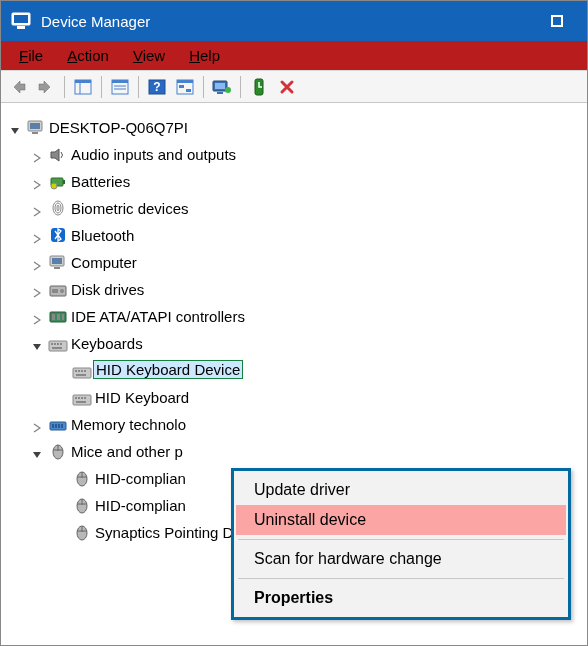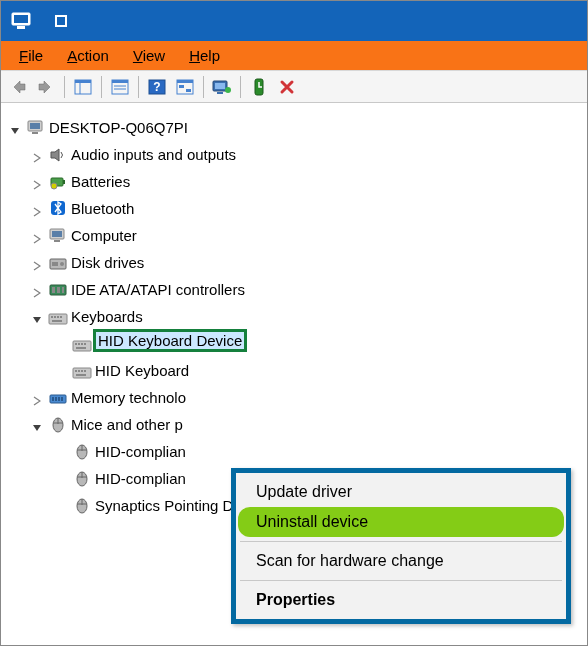--- a/index.html
+++ b/index.html
@@ -4,58 +4,59 @@
 <style>
 * { margin: 0; padding: 0; box-sizing: border-box; }
 body { width: 588px; height: 646px; font-family: "Segoe UI", Tahoma, sans-serif; font-size: 15px; background: #fff; overflow: hidden; border: 1px solid #888; position: relative; }
 
 .titlebar { height: 40px; background: #1364b9; color: #fff; display: flex; align-items: center; padding: 0 10px; }
 .titlebar .app-icon { width: 20px; height: 18px; margin-right: 10px; }
 .titlebar .title-text { flex: 1; font-size: 15px; }
 .titlebar .win-btn { width: 40px; height: 40px; display: flex; align-items: center; justify-content: center; }
 .win-square { width: 12px; height: 12px; border: 2px solid #fff; }
 
-.menubar { height: 30px; display: flex; align-items: center; padding: 4px 8px; background: #f97316; border-bottom: 1px solid #d8d8d8; font-size: 15px; gap: 4px; }
+.menubar { height: 30px; display: flex; align-items: center; padding: 4px 8px; background: #b91c1c; border-bottom: 1px solid #d8d8d8; font-size: 15px; gap: 4px; }
 .menubar .menu-item { padding: 2px 10px; cursor: default; }
 .menubar .menu-item u { text-decoration: underline; }
 
 .toolbar { height: 32px; background: #f5f5f5; border-bottom: 1px solid #c8c8c8; display: flex; align-items: center; padding: 0 4px; gap: 2px; }
 .toolbar .tb-btn { width: 26px; height: 26px; display: flex; align-items: center; justify-content: center; border: 1px solid transparent; }
 .toolbar .sep { width: 1px; height: 22px; background: #b8b8b8; margin: 0 3px; }
 
 .tree-area { position: relative; padding: 6px 4px; overflow: hidden; height: calc(100% - 102px); }
 .tree-row { display: flex; align-items: flex-end; height: 27px; white-space: nowrap; }
 .arrow { width: 20px; display: inline-flex; justify-content: center; align-items: center; font-size: 12px; color: #555; }
 .arrow.down { color: #333; }
 .dev-icon { width: 22px; display: inline-flex; justify-content: center; align-items: center; }
 .dev-label { padding-left: 2px; }
 .indent-0 { padding-left: 0; }
 .indent-1 { padding-left: 22px; }
 .indent-2 { padding-left: 66px; }
-.sel-label { background: #cce8ff; border: 3px solid #15803d; padding: 0 2px; }
-
-.context-menu { position: absolute; left: 230px; top: 467px; width: 340px; background: #f2f2f2; border: 5px solid #0369a1; box-shadow: 2px 2px 4px rgba(0,0,0,0.25); padding: 4px 2px; }
+.sel-label { background: #cce8ff; border: 1px solid #15803d; padding: 0 2px; }
+
+.context-menu { position: absolute; left: 230px; top: 467px; width: 340px; background: #f2f2f2; border: 3px solid #0369a1; box-shadow: 2px 2px 4px rgba(0,0,0,0.25); padding: 4px 2px; }
 .ctx-item { padding: 6px 18px; font-size: 16px; cursor: default; }
-.ctx-item.highlight { background: #84cc16; border-radius: 12px; }
+.ctx-item.highlight { background: #fca5a5; }
 .ctx-sep { height: 1px; background: #c8c8c8; margin: 4px 2px; }
 .ctx-item.bold { font-weight: bold; }
 
 svg { display: block; }
 </style>
 </head>
 <body>
 
 <div class="titlebar">
   <span class="app-icon">
     <svg viewBox="0 0 20 18">
         <rect x="1" y="1" width="18" height="12" rx="1" fill="#fff" stroke="#fff" stroke-width="1"></rect>
         <rect x="3" y="3" width="14" height="8" fill="#1364b9"></rect>
         <rect x="6" y="14" width="8" height="3" fill="#fff"></rect>
       </svg>
   </span>
+  <span class="title-text">Device Manager</span>
   <div class="win-btn">
       <div class="win-square"></div>
     </div>
 </div>
 
 <div class="menubar">
   <div class="menu-item"><u>F</u>ile</div>
   <div class="menu-item"><u>A</u>ction</div>
   <div class="menu-item"><u>V</u>iew</div>
   <div class="menu-item"><u>H</u>elp</div>
@@ -169,20 +170,35 @@
     <span class="dev-icon">
         <svg width="18" height="16">
           <rect x="2" y="4" width="12" height="8" rx="1" fill="#4a9e4a" stroke="#2a6a2a"></rect>
           <rect x="14" y="6" width="2" height="4" fill="#2a6a2a"></rect>
           <circle cx="5" cy="12" r="3" fill="#d0d000" stroke="#888"></circle>
         </svg>
       </span>
     <span class="dev-label">Batteries</span>
   </div>
 
+  <div class="tree-row indent-1">
+    <span class="arrow">
+        <svg width="8" height="10">
+          <path d="M1 1 L7 5 L1 9" stroke="#808080" fill="none" stroke-width="1.3"></path>
+        </svg>
+      </span>
+    <span class="dev-icon">
+        <svg width="18" height="18">
+          <ellipse cx="9" cy="9" rx="5" ry="7" fill="none" stroke="#888" stroke-width="1"></ellipse>
+          <ellipse cx="9" cy="9" rx="3" ry="5" fill="none" stroke="#888" stroke-width="1"></ellipse>
+          <ellipse cx="9" cy="9" rx="1" ry="3" fill="none" stroke="#888" stroke-width="1"></ellipse>
+        </svg>
+      </span>
+    <span class="dev-label">Biometric devices</span>
+  </div>
 
   <div class="tree-row indent-1">
     <span class="arrow">
         <svg width="8" height="10">
           <path d="M1 1 L7 5 L1 9" stroke="#808080" fill="none" stroke-width="1.3"></path>
         </svg>
       </span>
     <span class="dev-icon">
         <svg width="18" height="18">
           <rect x="2" y="2" width="14" height="14" rx="3" fill="#1068d0"></rect>

